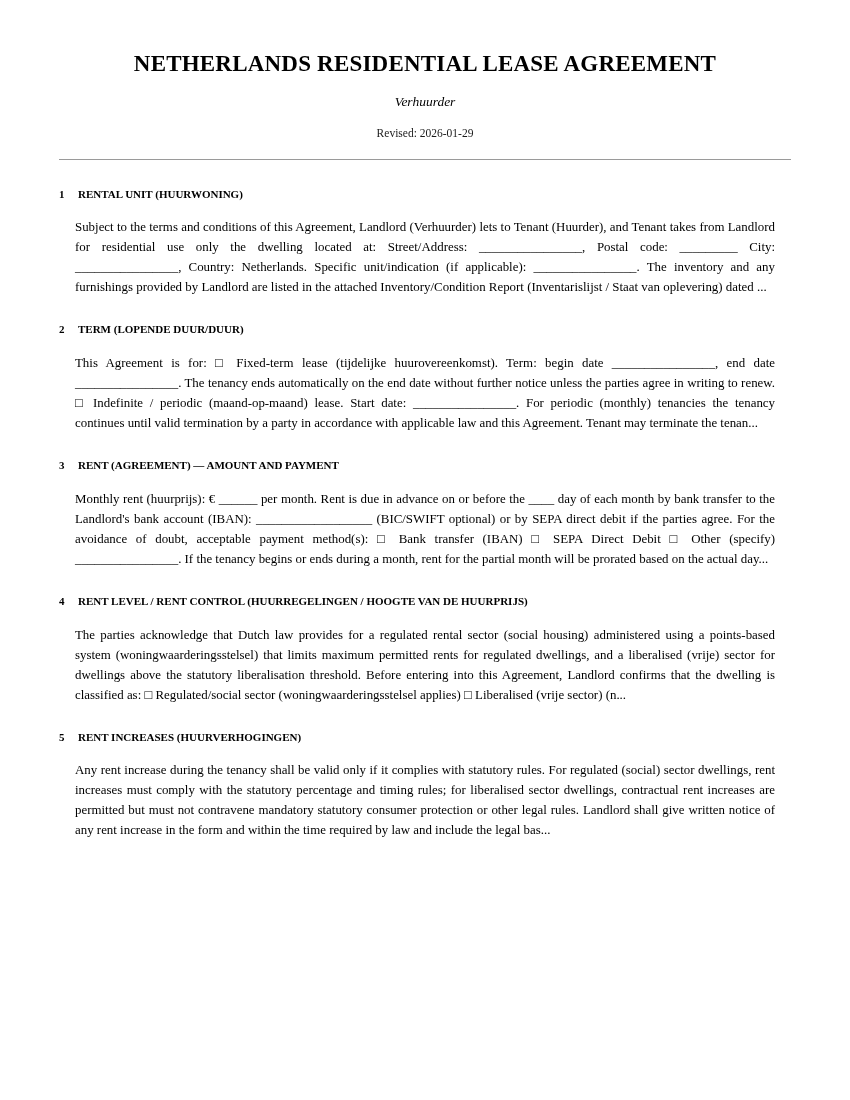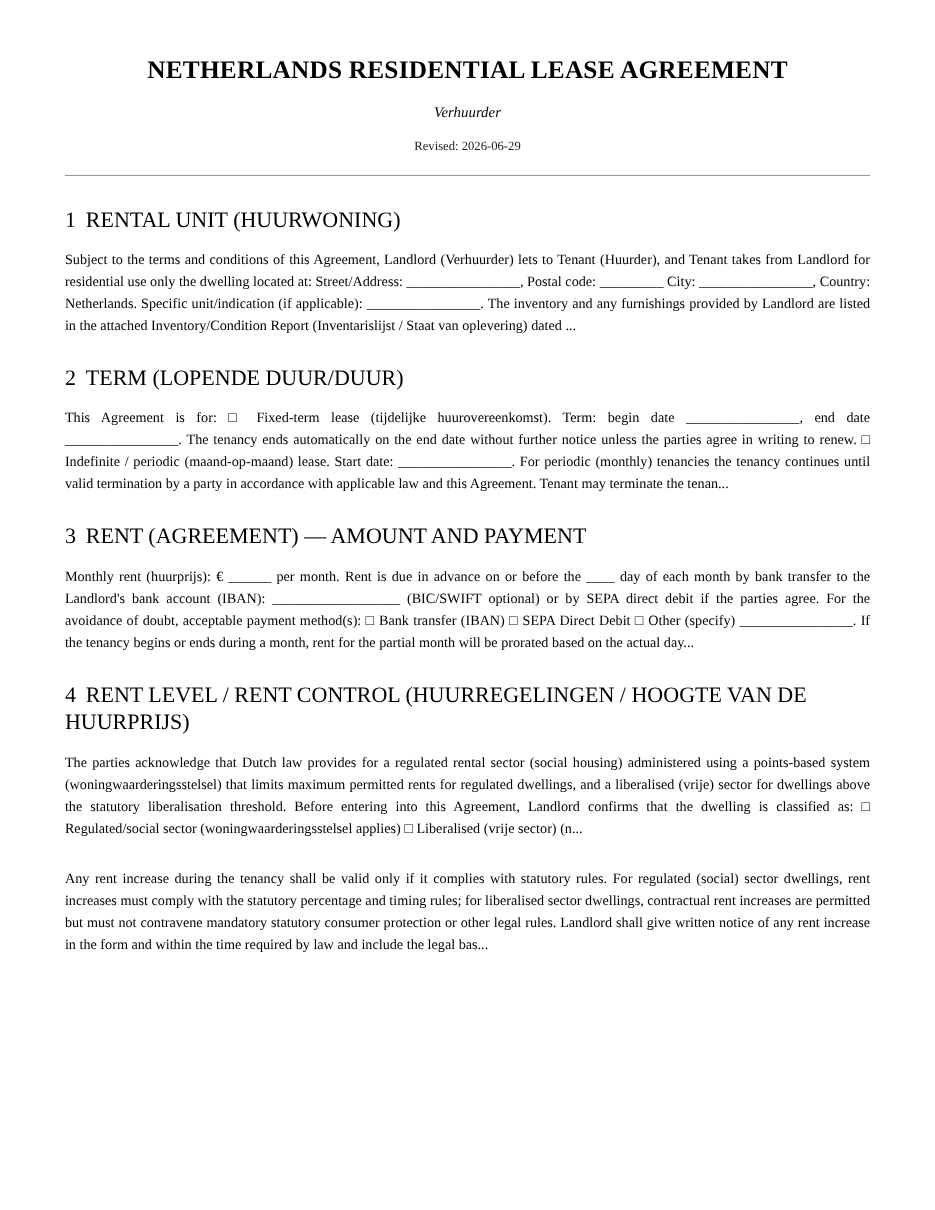--- a/index.html
+++ b/index.html
@@ -60,50 +60,50 @@
   }
 
   
   .section {
     margin: 0 0 26px 0;
   }
   .section:last-child {
     margin-bottom: 0;
   }
   .section-heading {
-    font-size: 20px;
-    font-weight: normal;
+    font-size: 11px;
+    font-weight: bold;
     margin: 0 0 13px 0;
     line-height: 1.25;
     display: block;
   }
   .section-heading .sec-num {
     display: inline-block;
     min-width: 19px;
   }
   .section-body {
     font-size: 12.9px;
     line-height: 1.55;
     text-align: justify;
     text-justify: inter-word;
-    margin: 0;
+    margin: 16px;
     hyphens: none;
   }
 </style>
 </head>
 <body>
 
 <div class="page">
   <div class="content">
 
     <h1 class="doc-title">NETHERLANDS RESIDENTIAL LEASE AGREEMENT</h1>
 
     <div class="doc-subtitle">Verhuurder</div>
 
-    <div class="doc-revised">Revised: 2026-06-29</div>
+    <div class="doc-revised">Revised: 2026-01-29</div>
 
     <hr class="header-rule">
 
     <div class="section">
       <div class="section-heading">
         <span class="sec-num">1</span><span>RENTAL UNIT (HUURWONING)</span>
       </div>
       <p class="section-body">Subject to the terms and conditions of this Agreement, Landlord (Verhuurder) lets to Tenant (Huurder), and Tenant takes from Landlord for residential use only the dwelling located at: Street/Address: ________________, Postal code: _________ City: ________________, Country: Netherlands. Specific unit/indication (if applicable): ________________. The inventory and any furnishings provided by Landlord are listed in the attached Inventory/Condition Report (Inventarislijst / Staat van oplevering) dated ...</p>
     </div>
 
@@ -122,17 +122,20 @@
     </div>
 
     <div class="section">
       <div class="section-heading">
         <span class="sec-num">4</span><span>RENT LEVEL / RENT CONTROL (HUURREGELINGEN / HOOGTE VAN DE HUURPRIJS)</span>
       </div>
       <p class="section-body">The parties acknowledge that Dutch law provides for a regulated rental sector (social housing) administered using a points-based system (woningwaarderingsstelsel) that limits maximum permitted rents for regulated dwellings, and a liberalised (vrije) sector for dwellings above the statutory liberalisation threshold. Before entering into this Agreement, Landlord confirms that the dwelling is classified as: □ Regulated/social sector (woningwaarderingsstelsel applies) □ Liberalised (vrije sector) (n...</p>
     </div>
 
     <div class="section">
+      <div class="section-heading">
+        <span class="sec-num">5</span><span>RENT INCREASES (HUURVERHOGINGEN)</span>
+      </div>
       <p class="section-body">Any rent increase during the tenancy shall be valid only if it complies with statutory rules. For regulated (social) sector dwellings, rent increases must comply with the statutory percentage and timing rules; for liberalised sector dwellings, contractual rent increases are permitted but must not contravene mandatory statutory consumer protection or other legal rules. Landlord shall give written notice of any rent increase in the form and within the time required by law and include the legal bas...</p>
     </div>
 
   </div>
 </div>
 
 </body></html>

